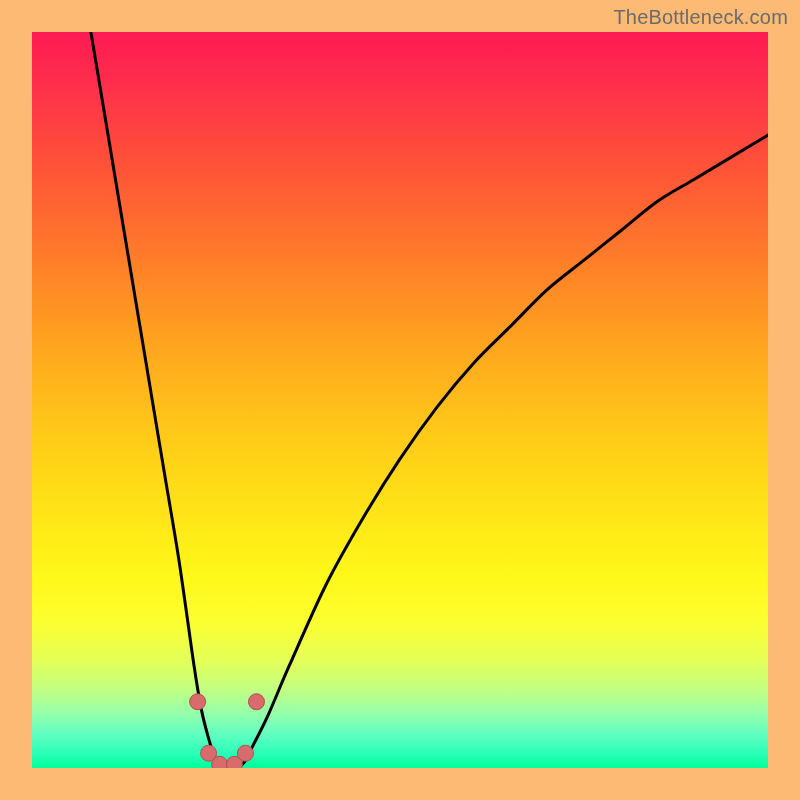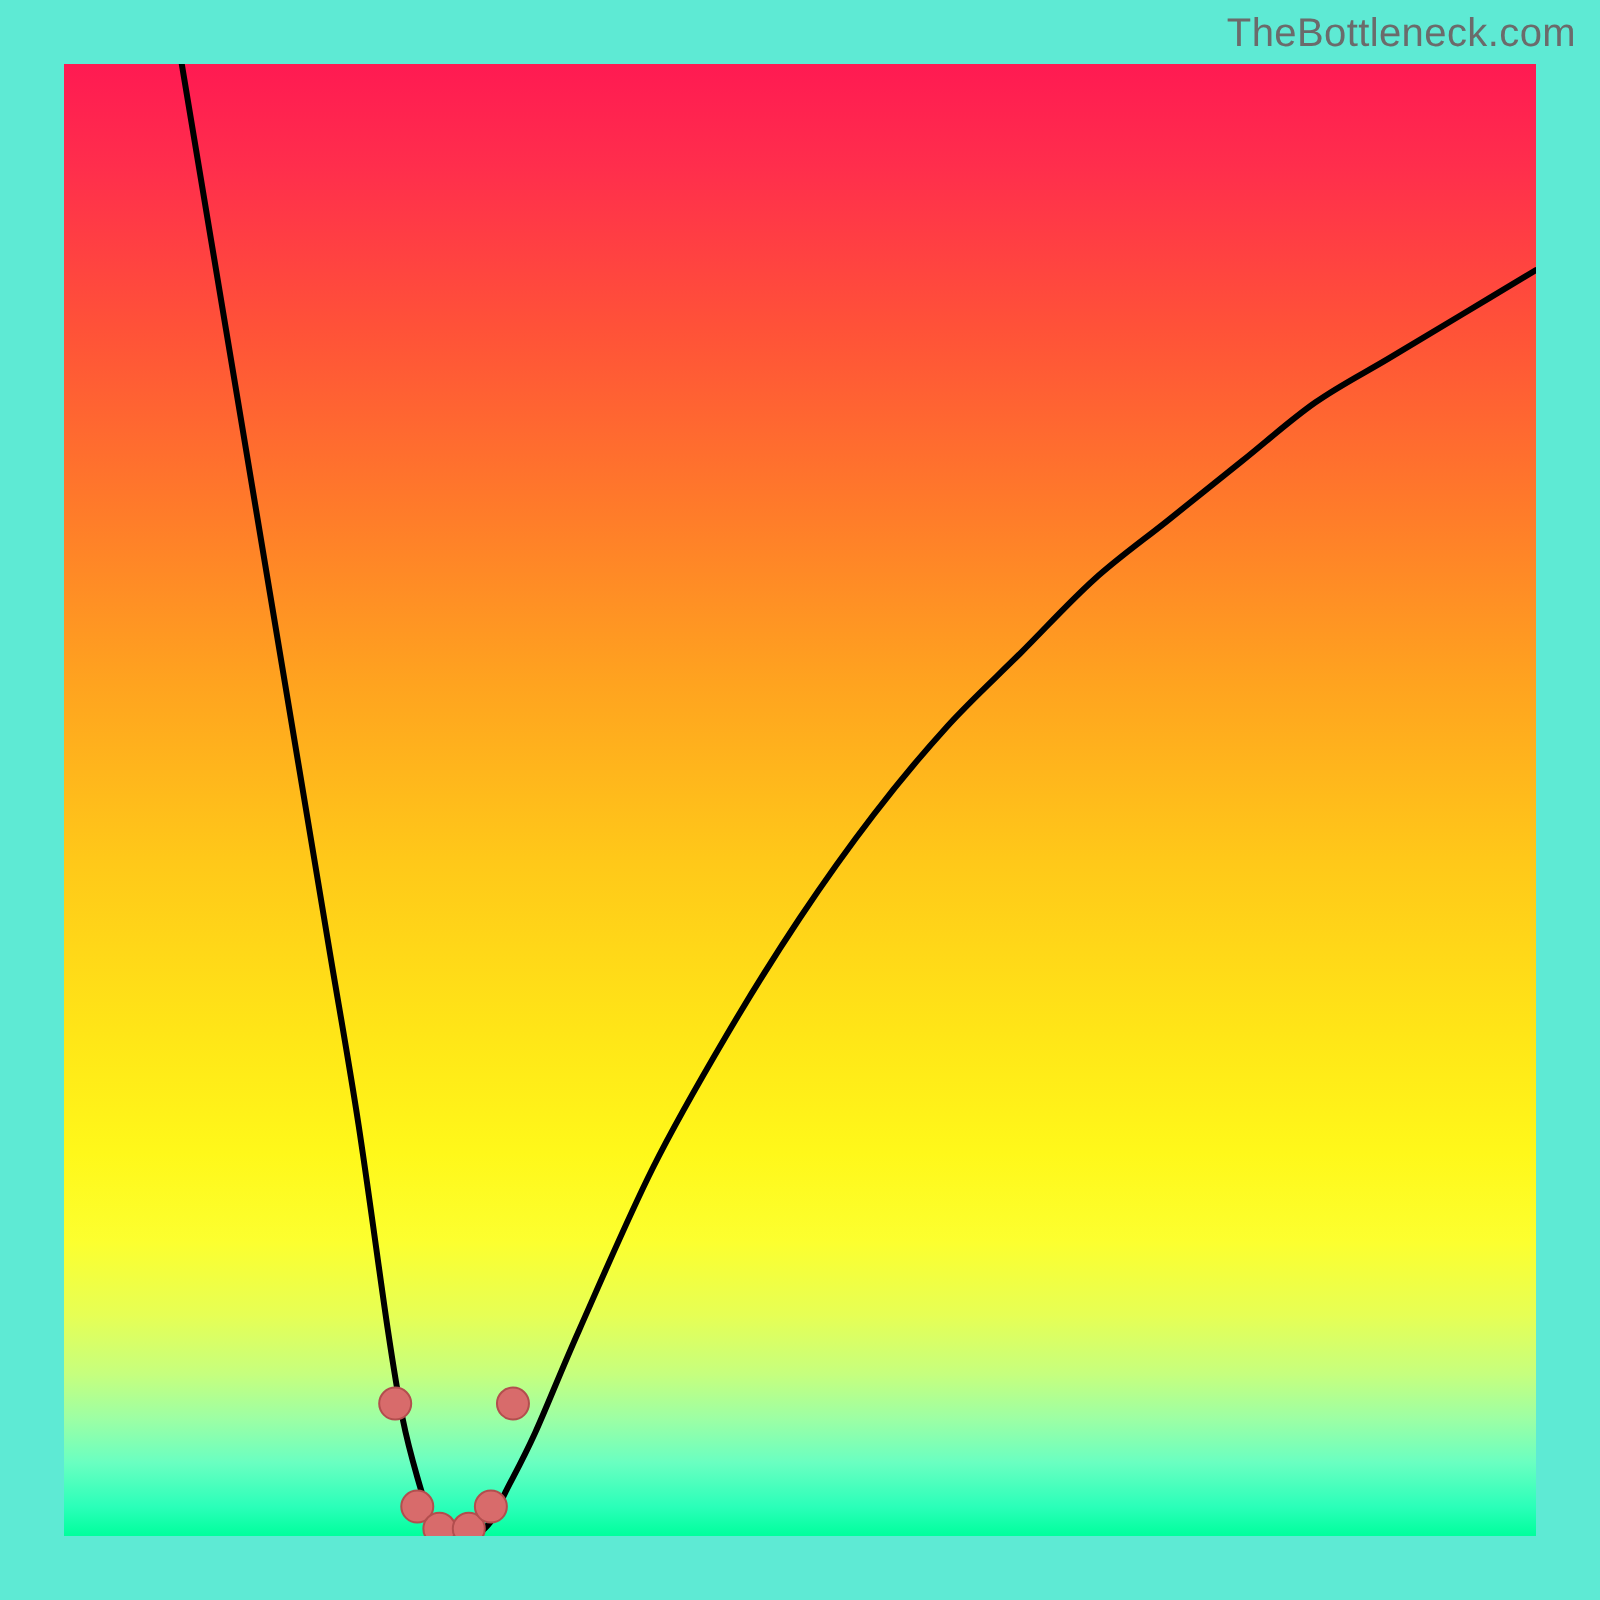--- a/index.html
+++ b/index.html
@@ -10,21 +10,21 @@
     background: #000;
     overflow: hidden;
     font-family: Arial, Helvetica, sans-serif;
   }
   .frame {
     position: absolute;
     left: 0;
     top: 0;
     width: 800px;
     height: 800px;
-    background: #5eead4;
+    background: #fdba74;
   }
   .plot-area {
     position: absolute;
     left: 32px;
     top: 32px;
     width: 736px;
     height: 736px;
     overflow: hidden;
   }
   .gradient {

